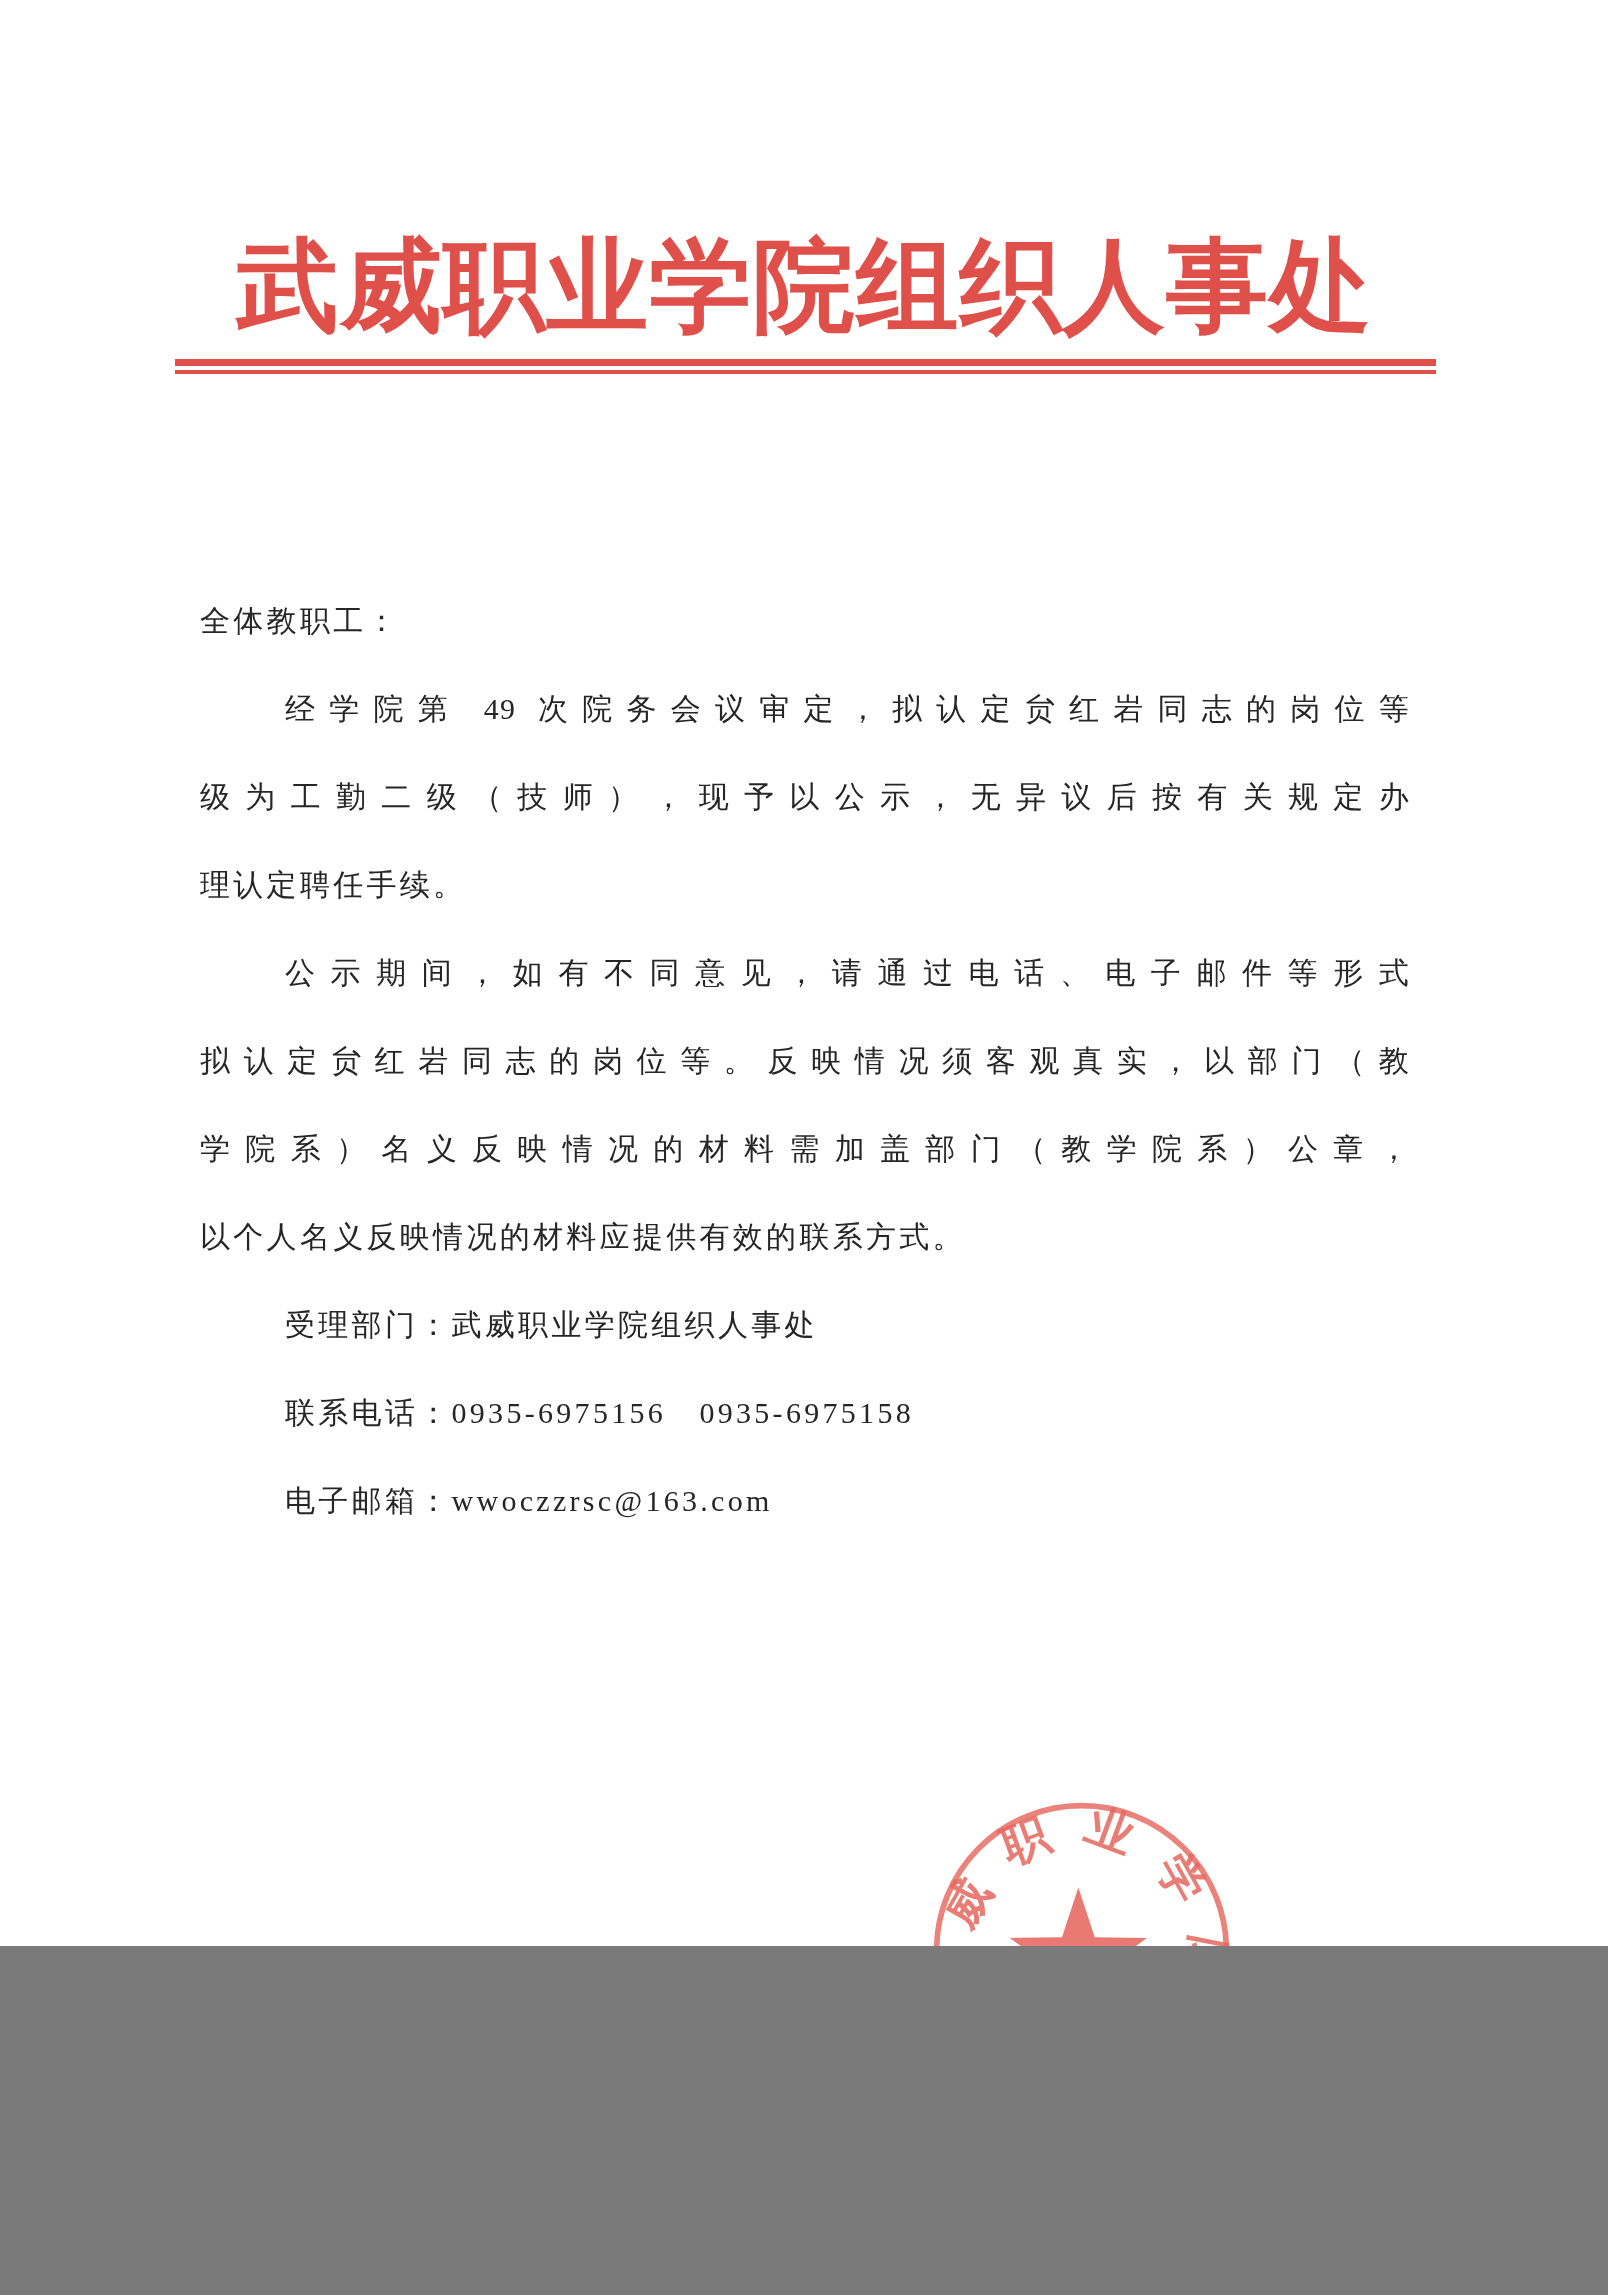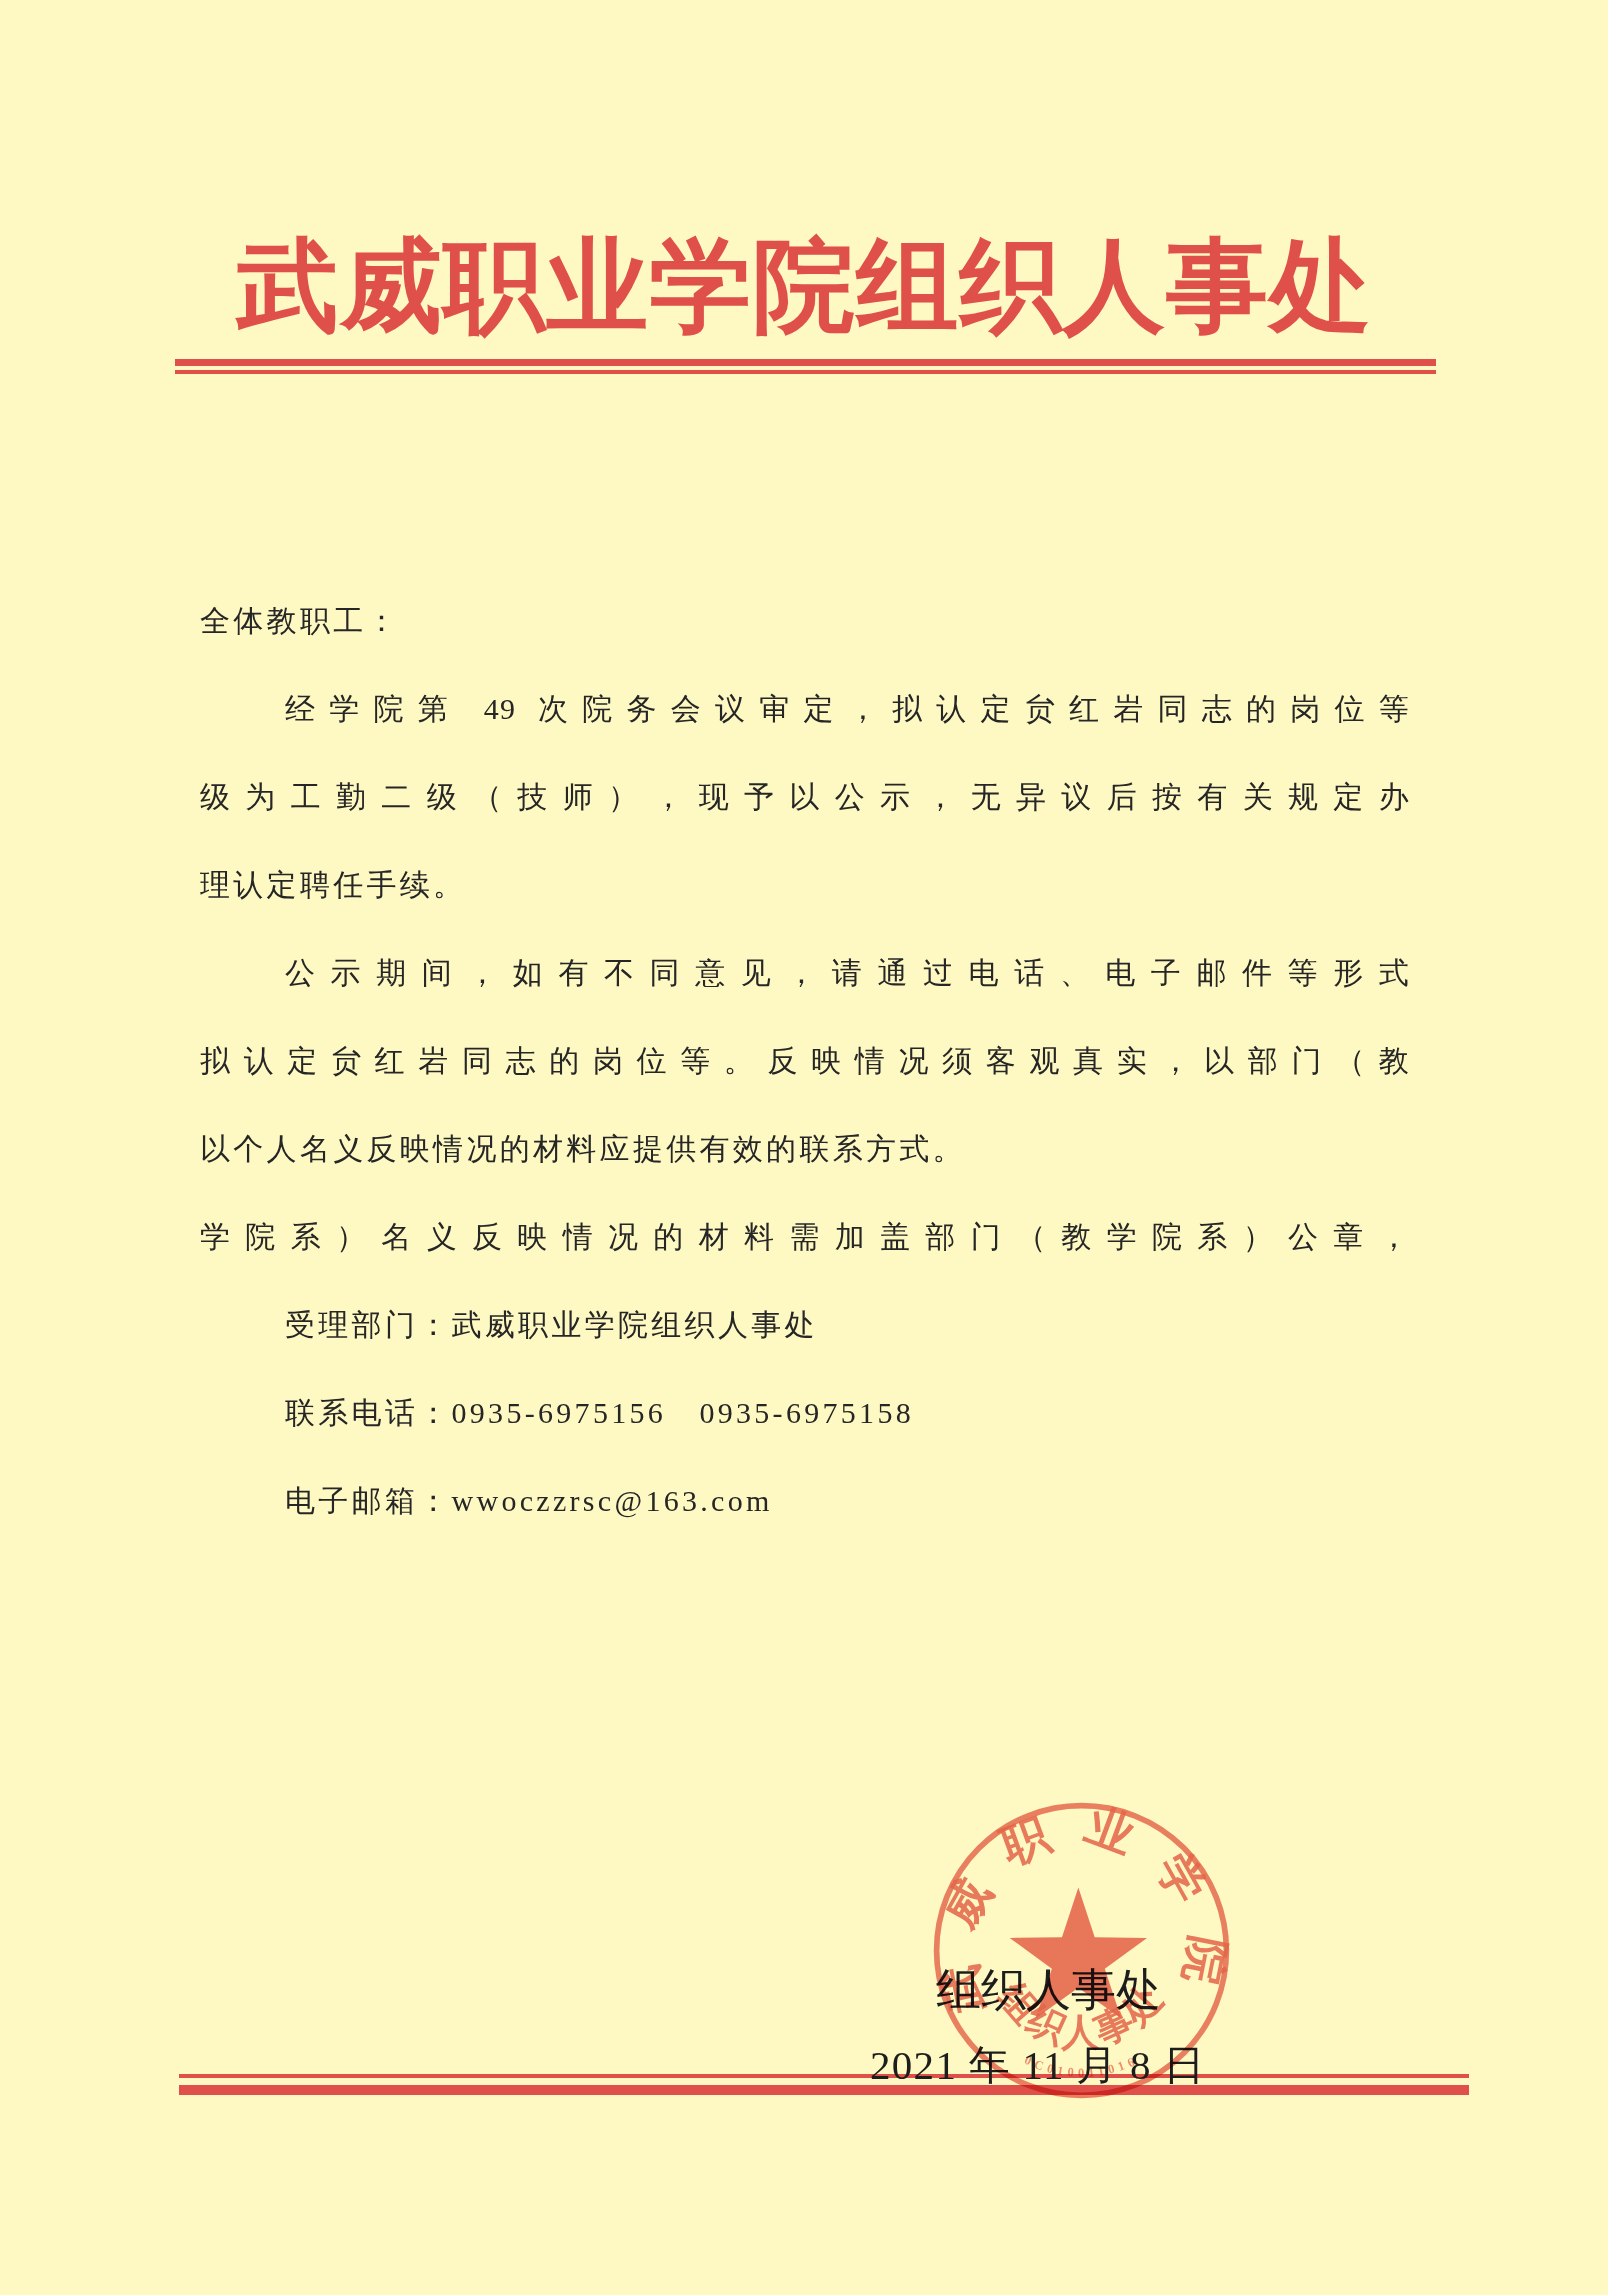--- a/index.html
+++ b/index.html
@@ -4,23 +4,23 @@
 <style>
   :root{
     --red:#e0504a;
     --seal-red:#e25a51;
     --ink:#262626;
   }
   *{margin:0;padding:0;box-sizing:border-box;}
   html,body{background:#7a7a7a;}
   .page{
     position:relative;
-    width:1609px;height:2295px;
+    width:1609px;height:1946px;
     margin:0 auto;
-    background:#fef9c3;
+    background:#ffffff;
     font-family:"Liberation Serif","DejaVu Serif",serif;
     overflow:hidden;
   }
   
   .org-name{
     position:absolute;top:228px;left:0;width:100%;
     text-align:center;
     font-size:102px;font-weight:700;line-height:1.15;
     letter-spacing:1.3px;
     color:var(--red);
@@ -88,22 +88,22 @@
   </div>
 
 
   <main class="doc-body">
       <div class="body-line">全体教职工：</div>
       <div class="body-line indent justify">经学院第 49 次院务会议审定，拟认定贠红岩同志的岗位等</div>
       <div class="body-line justify">级为工勤二级（技师），现予以公示，无异议后按有关规定办</div>
       <div class="body-line">理认定聘任手续。</div>
       <div class="body-line indent justify">公示期间，如有不同意见，请通过电话、电子邮件等形式</div>
       <div class="body-line justify">拟认定贠红岩同志的岗位等。反映情况须客观真实，以部门（教</div>
+      <div class="body-line justify">学院系）名义反映情况的材料需加盖部门（教学院系）公章，</div>
       <div class="body-line">以个人名义反映情况的材料应提供有效的联系方式。</div>
-      <div class="body-line justify">学院系）名义反映情况的材料需加盖部门（教学院系）公章，</div>
       <div class="body-line indent">受理部门：武威职业学院组织人事处</div>
       <div class="body-line indent">联系电话：0935-6975156　0935-6975158</div>
       <div class="body-line indent">电子邮箱：wwoczzrsc@163.com</div>
     </main>
 
   <div class="sig-dept">组织人事处</div>
   <div class="sig-date">2021 年 11 月 8 日</div>
 
   <svg class="seal" viewBox="0 0 500 500" aria-hidden="true">
     <defs>

